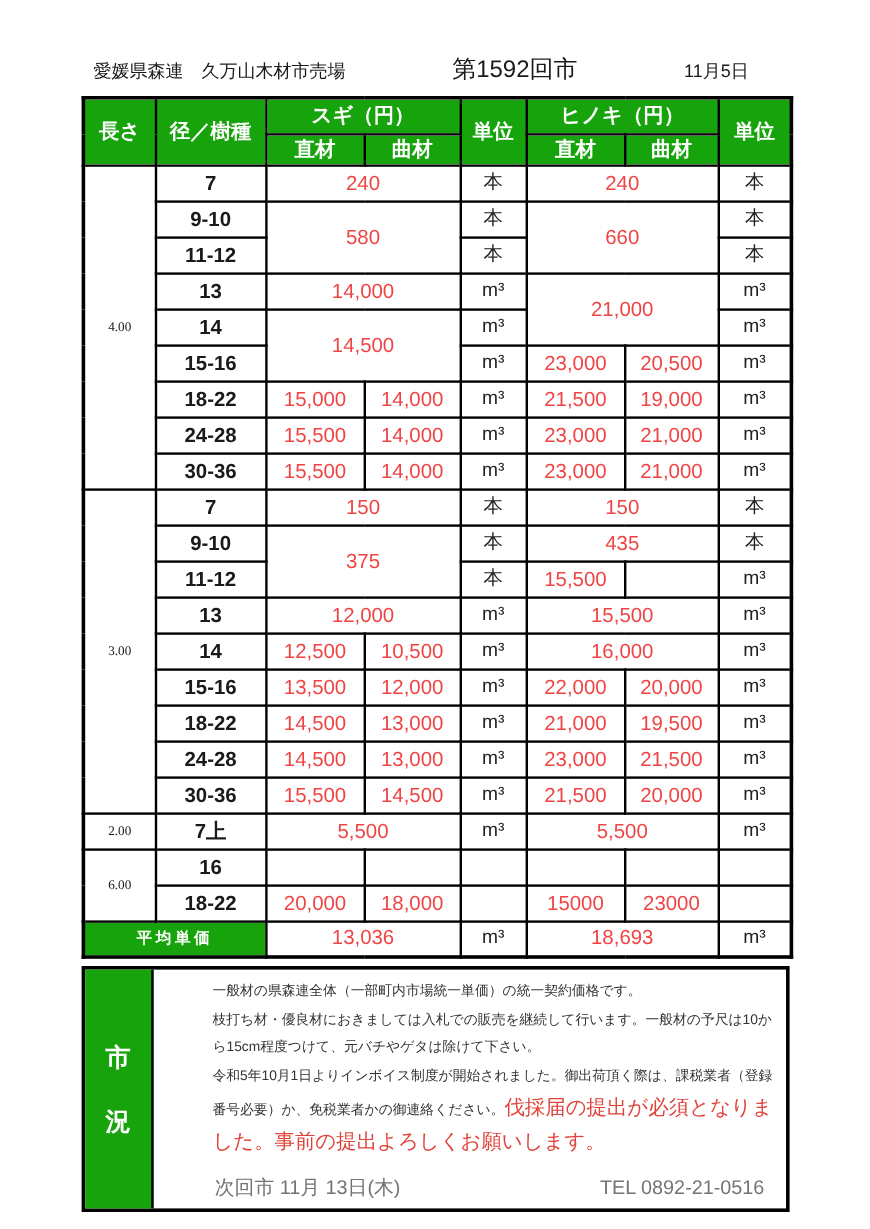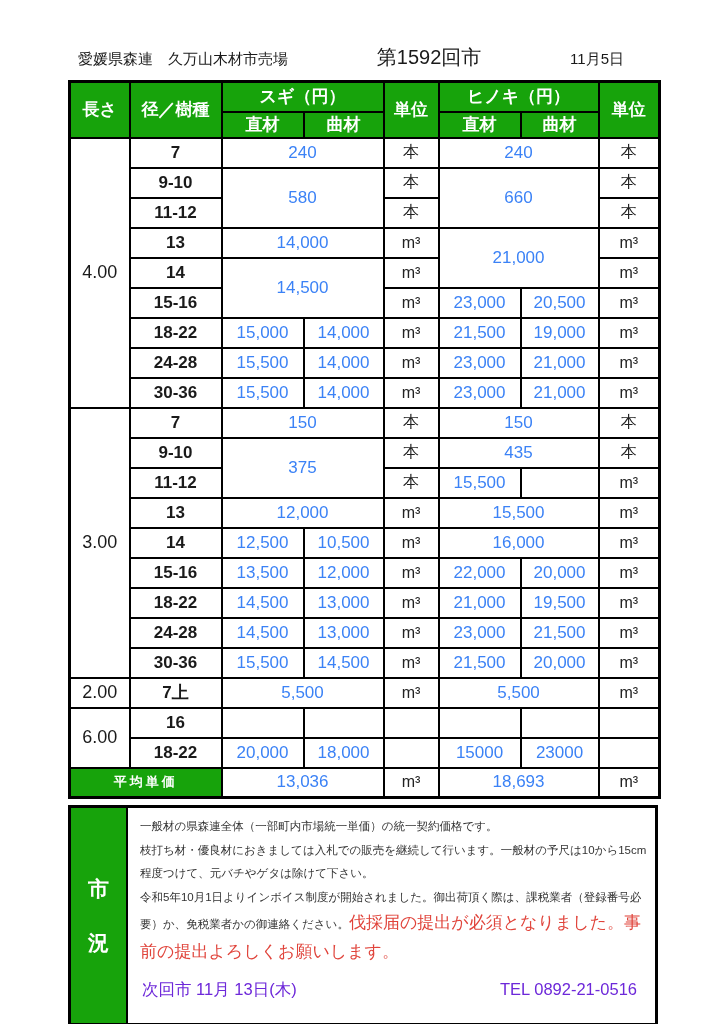--- a/index.html
+++ b/index.html
@@ -29,42 +29,42 @@
   }
   .price-table th,.price-table td{
     border:2px solid var(--border);
     text-align:center;vertical-align:middle;
     padding:0;height:30px;overflow:hidden;white-space:nowrap;
   }
   .price-table thead tr.h2 th{height:26px;}
   .g{
     background:var(--green);color:#ffffff;font-weight:bold;font-size:17px;
   }
-  td.len{font-size:18px;}
+  td.len{font-size:11px;font-family:Liberation Serif, serif;}
   td.dia{font-weight:bold;font-size:17px;}
-  td.val{font-size:17px;color:#3b82f6;}
+  td.val{font-size:17px;color:#ef4444;}
   td.unit{font-size:16px;color:#222;}
   td.avg-label{font-size:13px;letter-spacing:3px;}
 
   
   .market-box{
     width:590px;margin-top:6px;border:3px solid var(--border);
     display:flex;align-items:stretch;min-height:166px;
   }
   .market-label{
     width:57px;flex:0 0 57px;background:var(--green);border-right:2px solid var(--border);
     display:flex;flex-direction:column;align-items:center;justify-content:center;gap:26px;
     color:#ffffff;font-weight:bold;font-size:21px;
   }
-  .market-content{flex:1;padding:7px 8px 20px 12px;}
+  .market-content{flex:1;padding:7px 8px 4px 12px;margin-left:37px;}
   .note{font-size:11.5px;line-height:2.05;margin:0;color:#333;}
   .note-red{color:var(--red);font-size:17px;line-height:1.7;}
   .bottom-line{
     display:flex;justify-content:space-between;align-items:baseline;
-    font-size:16.5px;margin-top:12px;padding:0 10px 2px 2px;color:#6d28d9;
+    font-size:16.5px;margin-top:12px;padding:0 10px 2px 2px;color:#737373;
   }
 </style>
 </head>
 <body>
 
 <div class="page">
 
   <div class="doc-title">
     <span class="t-left">愛媛県森連　久万山木材市売場</span>
     <span class="t-center">第1592回市</span>

